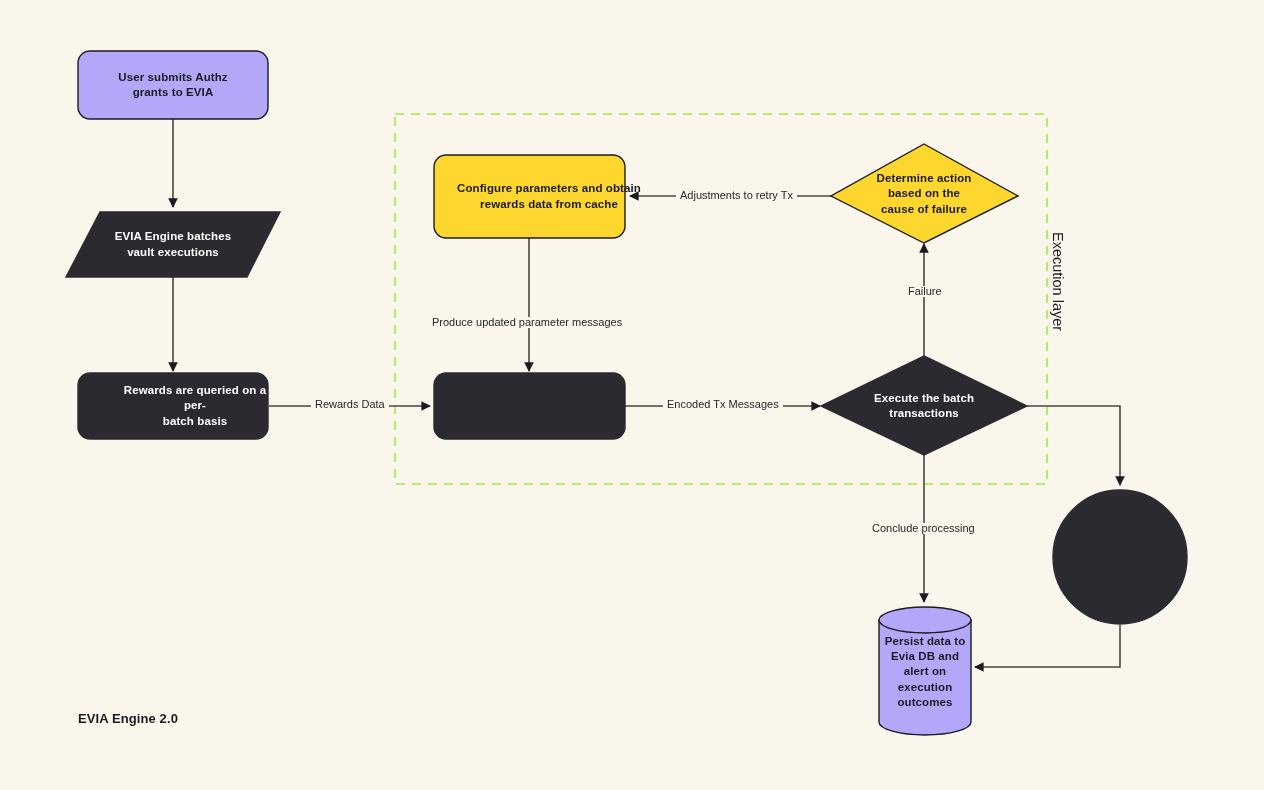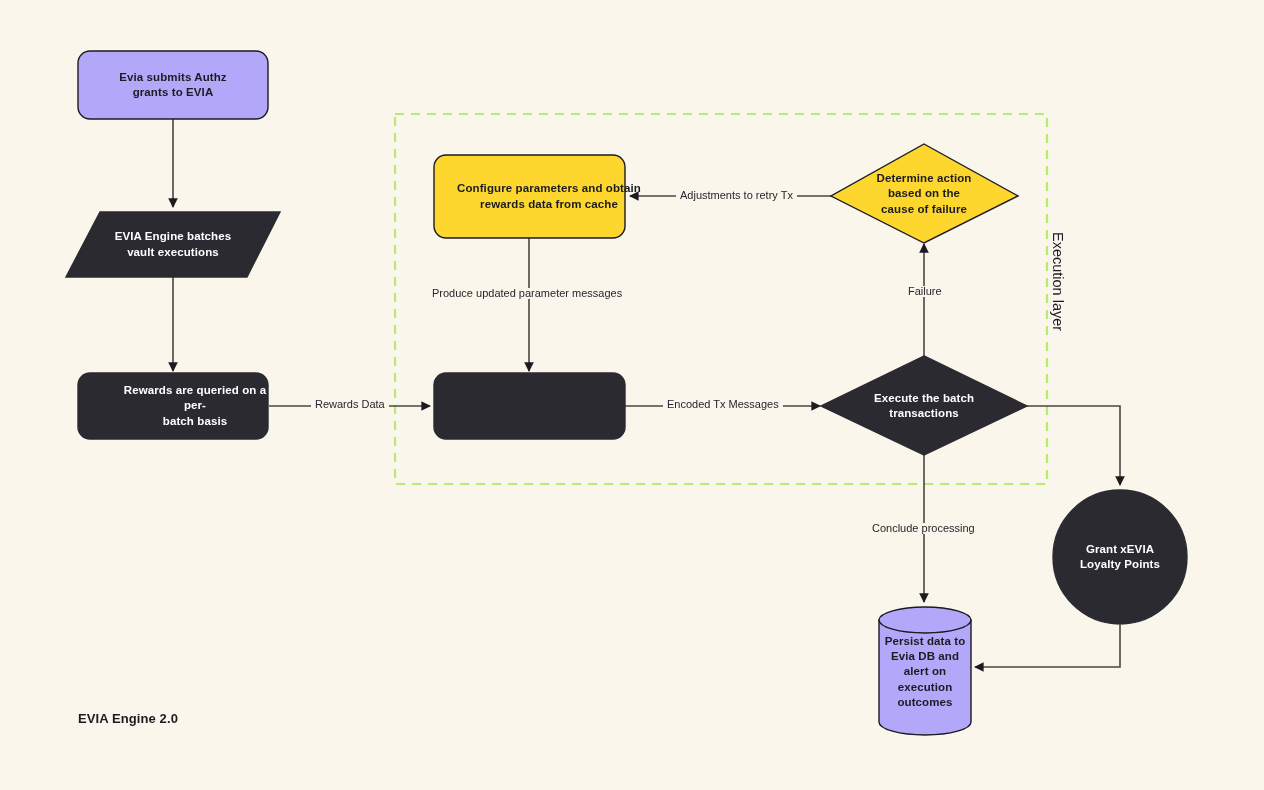--- a/index.html
+++ b/index.html
@@ -118,21 +118,21 @@
 
     <circle cx="1120" cy="557" r="67" fill="#2b2a31" stroke="#2b2a31" stroke-width="1.4"></circle>
 
     <g>
       <path d="M 879 620 L 879 722 A 46 13 0 0 0 971 722 L 971 620 Z" fill="#b2a7f9" stroke="#1c1b22" stroke-width="1.4"></path>
       <ellipse cx="925" cy="620" rx="46" ry="13" fill="#b2a7f9" stroke="#1c1b22" stroke-width="1.4"></ellipse>
     </g>
   </svg>
 
   <div class="node-label label-light" style="left:78px; top:51px; width:190px; height:68px;">
-    <span style="white-space:pre-line;">Evia submits Authz
+    <span style="white-space:pre-line;">User submits Authz
 grants to EVIA</span>
   </div>
 
   <div class="node-label label-dark" style="left:73px; top:212px; width:200px; height:65px;">
     <span style="white-space:pre-line;">EVIA Engine batches
 vault executions</span>
   </div>
 
   <div class="node-label label-dark" style="left:78px; top:373px; width:190px; height:66px;">
     <span style="white-space:pre-line;margin-left:44px;">Rewards are queried on a per-
@@ -149,36 +149,32 @@
     <span style="white-space:pre-line;">Determine action
 based on the
 cause of failure</span>
   </div>
 
   <div class="node-label label-dark" style="left:849px; top:374px; width:150px; height:64px;">
     <span style="white-space:pre-line;">Execute the batch
 transactions</span>
   </div>
 
-  <div class="node-label label-dark" style="left:1055px; top:525px; width:130px; height:64px;">
-    <span style="white-space:pre-line;">Grant xEVIA
-Loyalty Points</span>
-  </div>
 
   <div class="node-label label-light" style="left:880px; top:617px; width:90px; height:110px;">
     <span style="white-space:pre-line;">Persist data to
 Evia DB and
 alert on
 execution
 outcomes</span>
   </div>
 
   <div class="edge-label" style="left:311px; top:399px;">Rewards Data</div>
 
-  <div class="edge-label" style="left:428px; top:288px;">Produce updated parameter messages</div>
+  <div class="edge-label" style="left:428px; top:317px;">Produce updated parameter messages</div>
 
   <div class="edge-label" style="left:676px; top:190px;">Adjustments to retry Tx</div>
 
   <div class="edge-label" style="left:663px; top:399px;text-align:center;">Encoded Tx Messages</div>
 
   <div class="edge-label" style="left:904px; top:286px;">Failure</div>
 
   <div class="edge-label" style="left:868px; top:523px;">Conclude processing</div>
 
   <div class="cluster-label" style="left:1050px; top:232px;">Execution layer</div>

